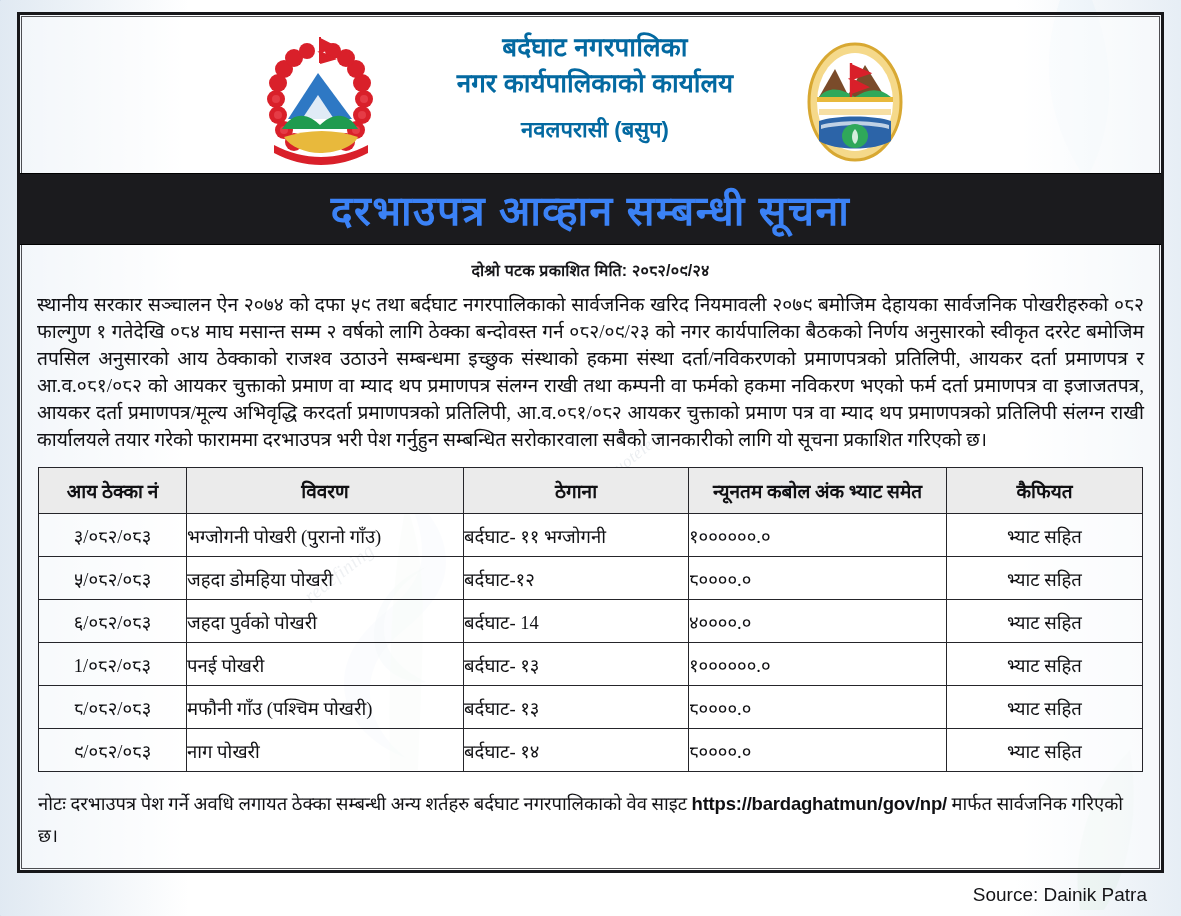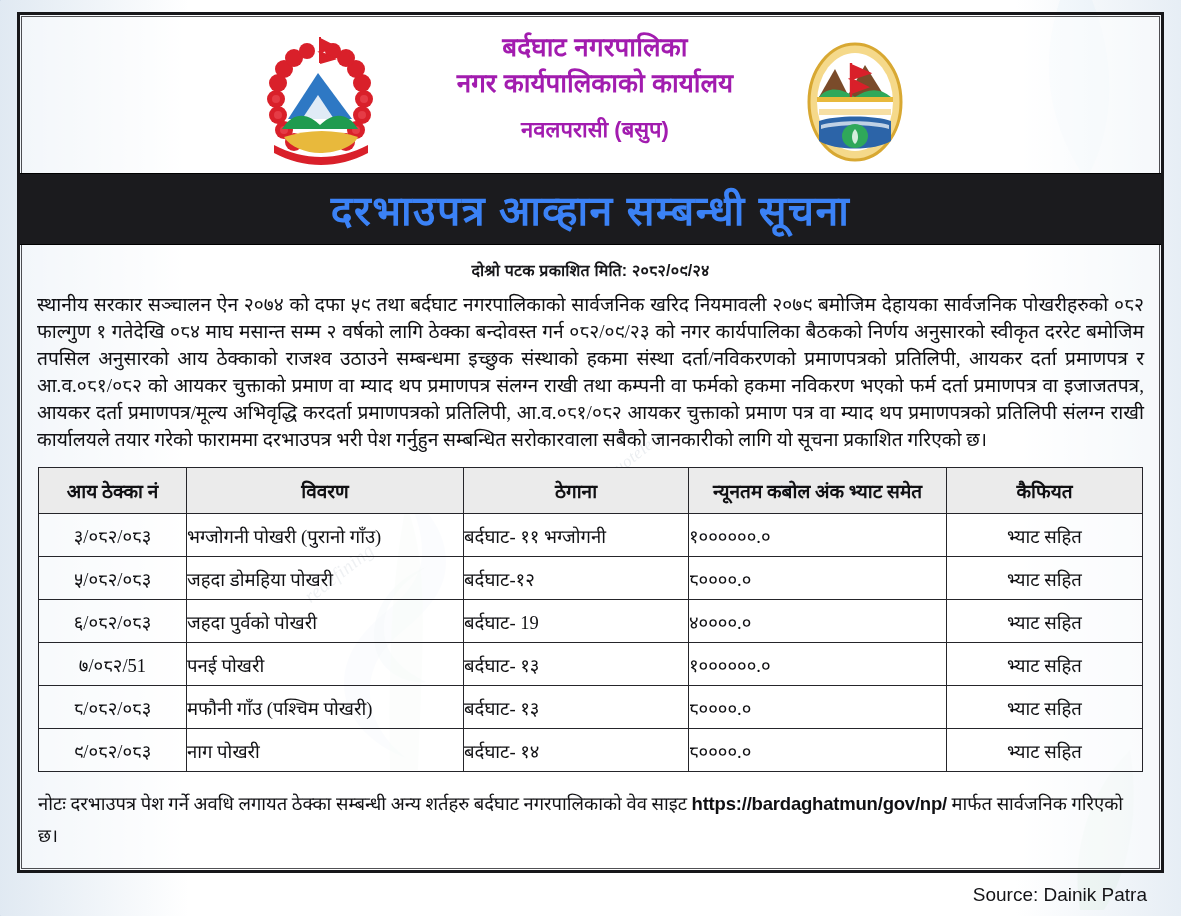--- a/index.html
+++ b/index.html
@@ -124,21 +124,21 @@
     position: absolute;
     left: 380px;
     top: 16px;
     width: 390px;
     text-align: center;
     line-height: 1.30;
   }
   .office-lines div {
     font-family: "Liberation Sans", sans-serif;
     font-weight: 700;
-    color: #a21caf;
+    color: #0369a1;
   }
   .ol1 { font-size: 26px; letter-spacing: .2px; }
   .ol2 { font-size: 26px; margin-top: 2px; }
   .ol3 { font-size: 22px; margin-top: 15px; }
   .ol4 { font-size: 22px; margin-top: 5px; }
 
   
   .title-band {
     position: relative;
     margin: 0;
@@ -370,26 +370,26 @@
           <tr>
             <td class="c-id">५/०८२/०८३</td>
             <td class="c-desc">जहदा डोमहिया पोखरी</td>
             <td class="c-addr">बर्दघाट-१२</td>
             <td class="c-amt">८००००.०</td>
             <td class="c-rem">भ्याट सहित</td>
           </tr>
           <tr>
             <td class="c-id">६/०८२/०८३</td>
             <td class="c-desc">जहदा पुर्वको पोखरी</td>
-            <td class="c-addr">बर्दघाट- 19</td>
+            <td class="c-addr">बर्दघाट- 14</td>
             <td class="c-amt">४००००.०</td>
             <td class="c-rem">भ्याट सहित</td>
           </tr>
           <tr>
-            <td class="c-id">७/०८२/51</td>
+            <td class="c-id">1/०८२/०८३</td>
             <td class="c-desc">पनई पोखरी</td>
             <td class="c-addr">बर्दघाट- १३</td>
             <td class="c-amt">१००००००.०</td>
             <td class="c-rem">भ्याट सहित</td>
           </tr>
           <tr>
             <td class="c-id">८/०८२/०८३</td>
             <td class="c-desc">मफौनी गाँउ (पश्चिम पोखरी)</td>
             <td class="c-addr">बर्दघाट- १३</td>
             <td class="c-amt">८००००.०</td>

